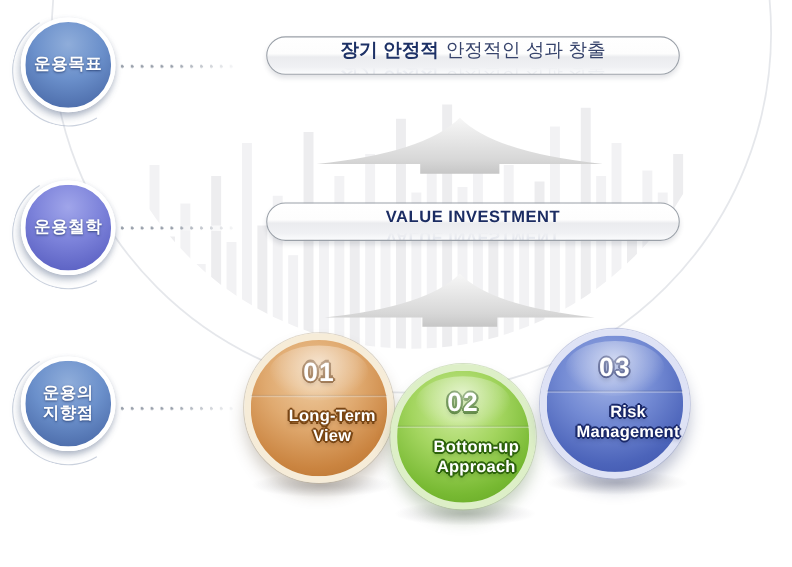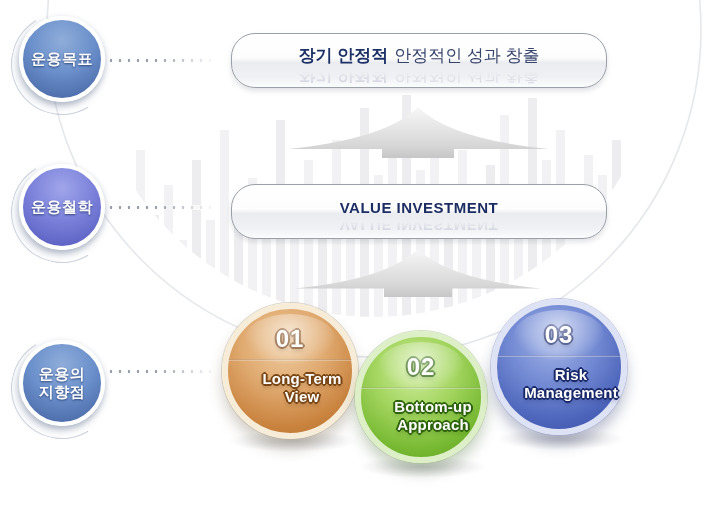--- a/index.html
+++ b/index.html
@@ -33,21 +33,21 @@
   .dots{
     position:absolute;left:109px;width:106px;height:5px;z-index:2;
     background-image:
       linear-gradient(to right, rgba(255,255,255,0) 0%, rgba(255,255,255,0) 45%, rgba(255,255,255,.95) 100%),
       radial-gradient(circle at 2px 2.4px,#9aa1ac 1.25px,rgba(0,0,0,0) 1.55px);
     background-size:100% 100%, 9px 5px;
     background-repeat:no-repeat, repeat-x;
   }
   
   .banner{
-    position:absolute;left:231px;width:376px;height:55px;box-sizing:border-box;
+    position:absolute;left:242px;width:376px;height:35px;box-sizing:border-box;
     border:1px solid #9aa0a8;border-radius:24px;z-index:3;
     background:linear-gradient(#ffffff 0%,#fdfdfd 45%,#ebecef 54%,#f0f1f4 82%,#fbfcfd 100%);
     box-shadow:0 3px 5px rgba(40,50,70,.14);
     display:flex;align-items:center;justify-content:center;overflow:hidden;
   }
   .banner .txtwrap{position:relative;top:5px;text-align:center;line-height:1.05;}
   .b-bold{font-weight:bold;color:#1d3166;}
   .b-rest{color:#36436b;margin-left:6px;}
   .banner.goal .txtwrap{font-size:17px;}
   .banner.value .txtwrap{font-size:15px;letter-spacing:.5px;color:#1c2d63;font-weight:bold;}
@@ -177,21 +177,21 @@
   <div class="dots" style="top:58px"></div>
   <div class="dots" style="top:205px"></div>
   <div class="dots" style="top:369px"></div>
 
   <div class="badge purple" style="top:164px">
     <span class="bl">운용철학</span>
   </div>
   <div class="badge blue" style="top:16px">
     <span class="bl">운용목표</span>
   </div>
-  <div class="badge blue" style="top:340px">
+  <div class="badge blue" style="top:324px">
     <span class="bl">운용의</span>
     <span class="bl">지향점</span>
   </div>
 
   <div class="banner goal" style="top:33px">
     <div class="txtwrap">
       <div>
         <span class="b-bold">장기 안정적</span><span class="b-rest">안정적인 성과 창출</span>
       </div>
       <div class="mirror" aria-hidden="true">

